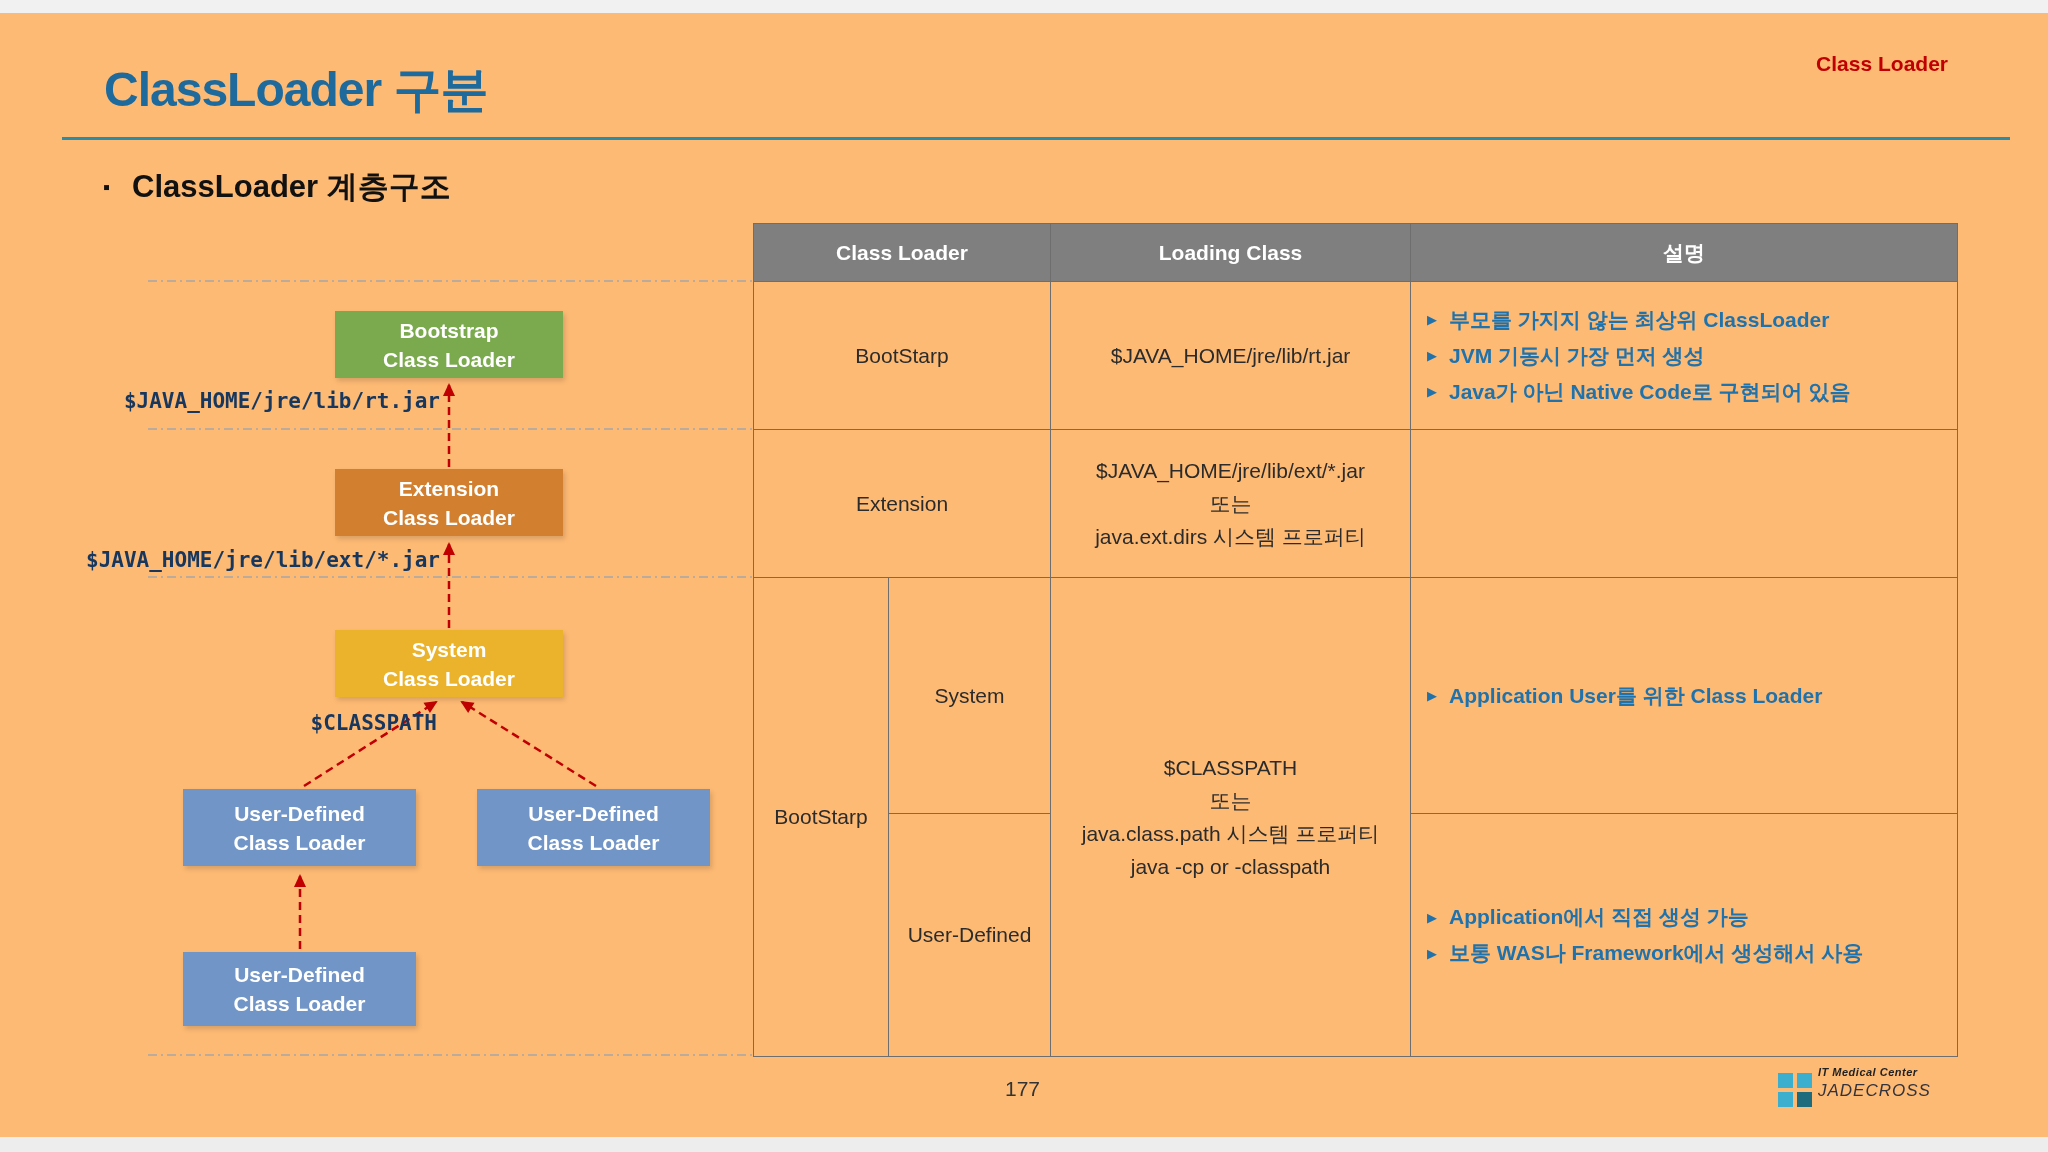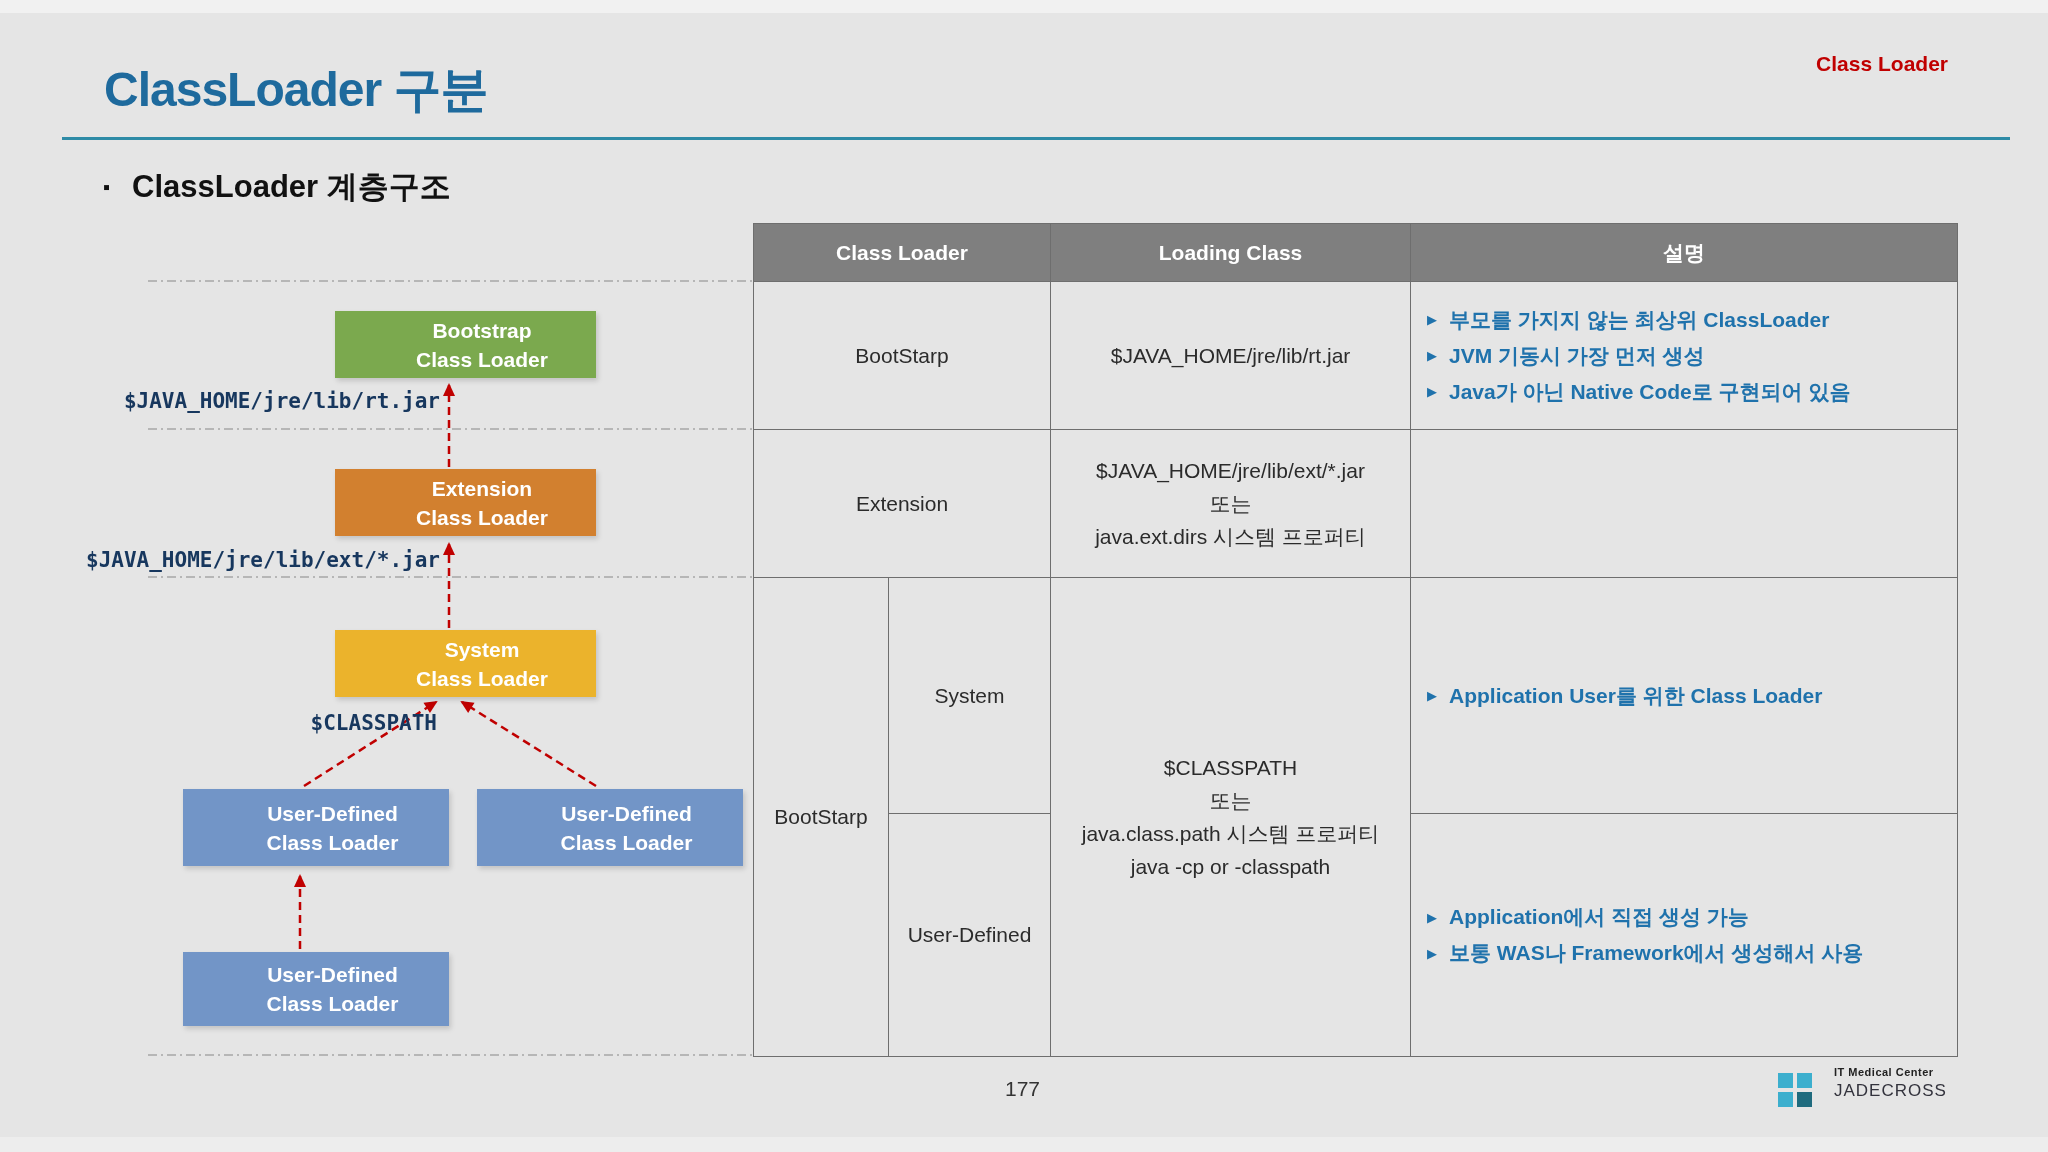--- a/index.html
+++ b/index.html
@@ -1,33 +1,33 @@
 <!DOCTYPE html>
 <html><head>
 <meta charset="utf-8">
 <style>
   html,body{margin:0;padding:0;background:#fff;}
-  .slide{position:relative;width:2048px;height:1152px;background:#e5e5e5;overflow:hidden;
+  .slide{position:relative;width:2048px;height:1152px;background:#fdba74;overflow:hidden;
          font-family:"Liberation Sans",sans-serif;}
   .edge-top{position:absolute;left:0;top:0;width:2048px;height:13px;background:#f1f1f1;}
   .edge-bottom{position:absolute;left:0;top:1137px;width:2048px;height:15px;background:#ededed;}
 
   
   .title{position:absolute;left:104px;top:58px;font-size:48px;font-weight:bold;
          color:#1E6A9D;letter-spacing:-1px;}
   .corner{position:absolute;right:100px;top:52px;font-size:21px;font-weight:bold;color:#C00000;}
   .divider{position:absolute;left:62px;top:137px;width:1948px;height:3px;background:#2E8BA6;}
   .section{position:absolute;left:103px;top:166px;font-size:31px;font-weight:bold;color:#111;
            display:flex;align-items:center;}
   .section .sq{font-size:20px;margin-right:22px;}
 
   
   .dbox{position:absolute;display:flex;align-items:center;justify-content:center;
         color:#fff;font-weight:bold;font-size:21px;line-height:29px;text-align:center;
-        white-space:pre-line;box-shadow:2px 3px 5px rgba(0,0,0,.15);padding-left:33px;}
+        white-space:pre-line;box-shadow:2px 3px 5px rgba(0,0,0,.15);}
   .b-boot{left:335px;top:311px;width:228px;height:67px;background:#7BA94E;}
   .b-ext {left:335px;top:469px;width:228px;height:67px;background:#D2802F;}
   .b-sys {left:335px;top:630px;width:228px;height:67px;background:#EBB32C;}
   .b-ud1 {left:183px;top:789px;width:233px;height:77px;background:#7295C7;}
   .b-ud2 {left:477px;top:789px;width:233px;height:77px;background:#7295C7;}
   .b-ud3 {left:183px;top:952px;width:233px;height:74px;background:#7295C7;}
 
   .pathlbl{position:absolute;font-family:"DejaVu Sans Mono",monospace;font-weight:bold;
            font-size:21px;color:#17375E;white-space:nowrap;}
   .p-rt {right:1608px;top:389px;}
@@ -49,21 +49,21 @@
   .brow{display:flex;align-items:center;margin:8px 0;}
   .blt{font-size:13px;color:#1F72AC;margin-right:12px;flex:0 0 auto;}
   .btxt{font-size:21px;color:#1F72AC;white-space:nowrap;font-weight:bold;}
 
   
   .pagenum{position:absolute;left:1005px;top:1077px;font-size:21px;color:#333;}
   .logo{position:absolute;left:1778px;top:1066px;display:flex;align-items:flex-start;}
   .logo-squares{display:grid;grid-template-columns:15px 15px;grid-template-rows:15px 15px;
                 gap:4px;margin-top:7px;}
   .sq1,.sq2,.sq3{background:#3CAFCE;} .sq4{background:#1F6B7E;}
-  .logo-text{margin-left:22px;}
+  .logo-text{margin-left:6px;font-style:italic;}
   .logo-tag{font-size:11px;font-weight:bold;color:#222;letter-spacing:.5px;}
   .logo-brand{font-size:17px;color:#33333D;letter-spacing:1px;line-height:26px;}
 </style>
 </head>
 <body>
 
 <div class="slide">
   <div class="edge-top"></div>
   <div class="edge-bottom"></div>
 

